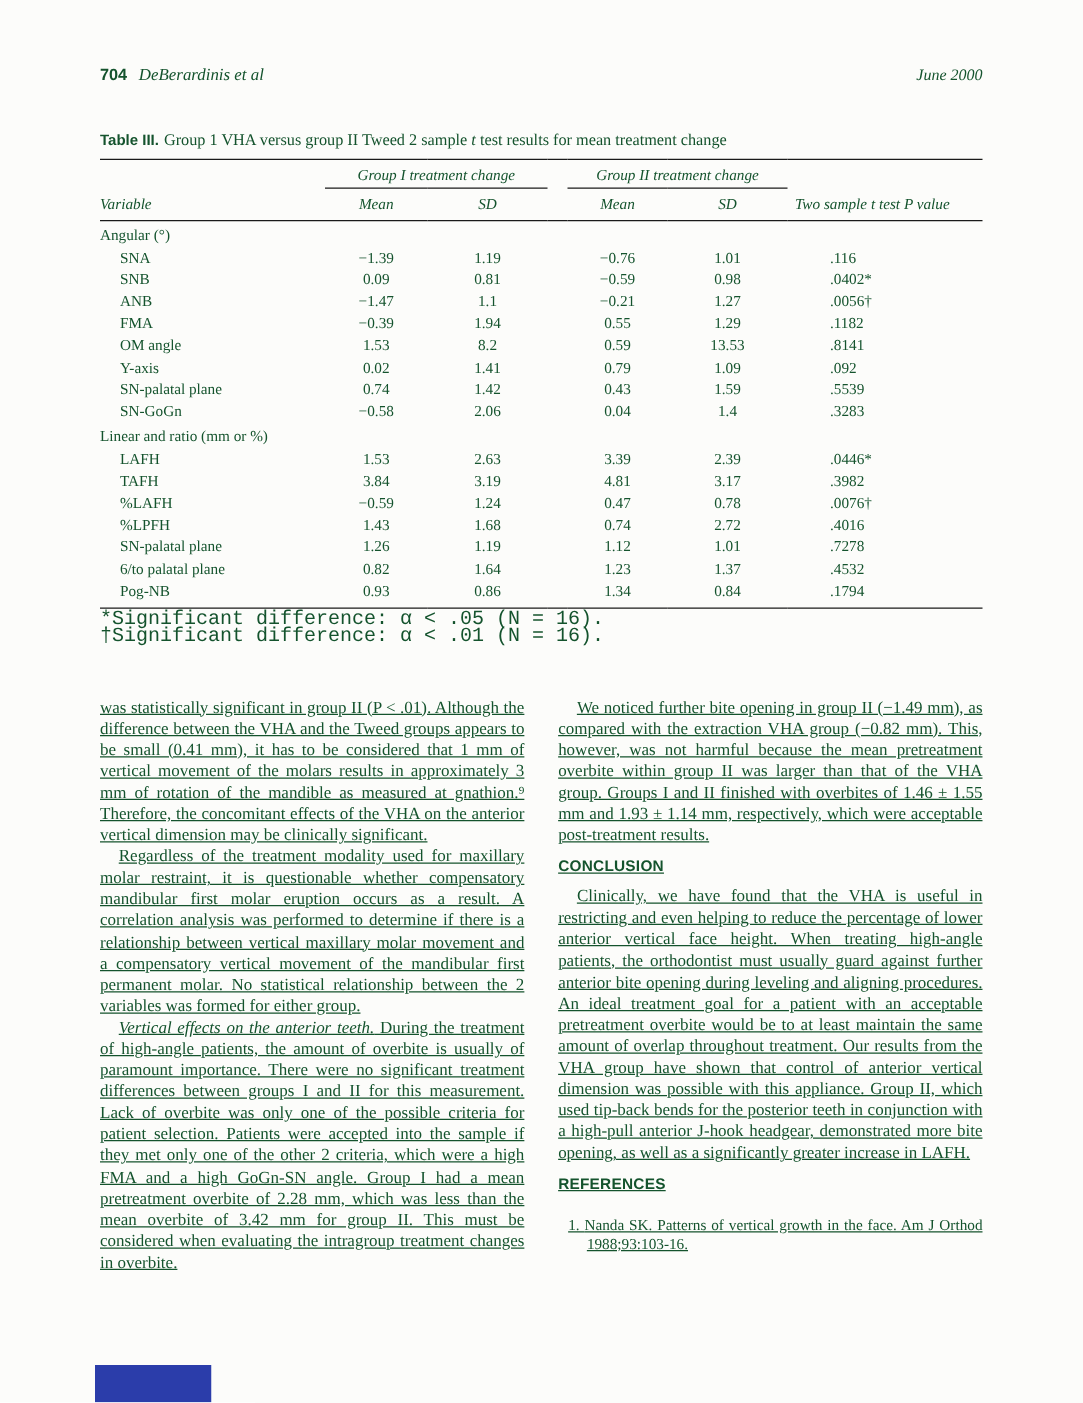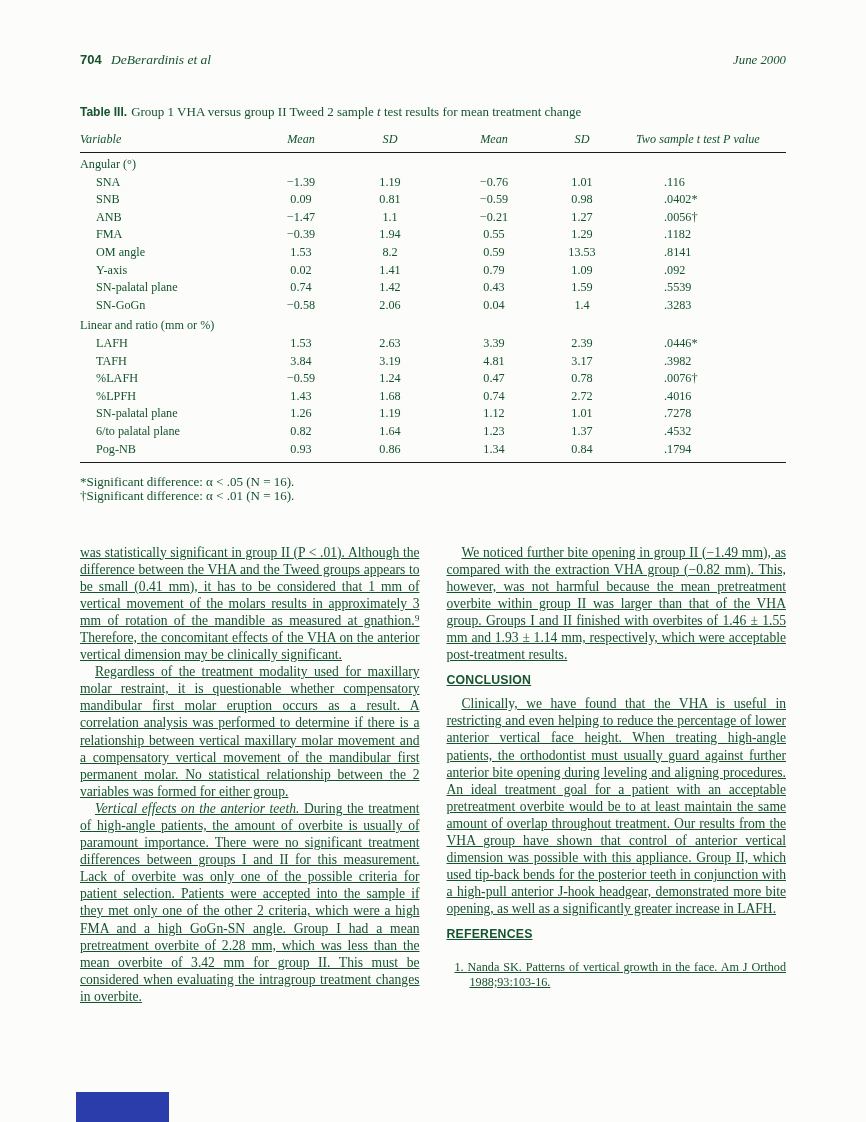--- a/index.html
+++ b/index.html
@@ -34,21 +34,21 @@
   .col-row th { border-bottom:1.3px solid #1a1a1a; padding:5px 0 5px; text-align:center; }
   .col-row th.var-col { text-align:left; }
   .col-row th.p-col { text-align:left; padding-left:6px; }
 
   .tbl tbody td { font-size:12.2px; padding:1px 0 1.6px; text-align:center; }
   .tbl tbody td.sec { text-align:left; padding-top:4px; }
   .tbl tbody td.item { text-align:left; padding-left:16px; }
   .tbl tbody td.p-col { text-align:left; padding-left:34px; }
   .tbl tbody tr:last-child td { border-bottom:1.3px solid #1a1a1a; padding-bottom:5px; }
 
-  .footnotes { margin-top:12px; font-size:13px; line-height:14.5px; }
+  .footnotes { margin-top:1px; font-size:16px; line-height:14.5px;font-family:Liberation Mono, monospace; }
 
   
   .two-col { display:flex; gap:27px; margin-top:40px;text-decoration:underline; }
   .col { width:340px; font-size:13.6px; line-height:17.1px; text-align:justify; }
   .col p { text-indent:15px; }
   .col p.noindent { text-indent:0; }
   .col h3 {
     font-family:"Liberation Sans", sans-serif;
     font-size:12.3px; font-weight:bold;
     margin:9px 0 6px; text-align:left; text-indent:0;
@@ -86,20 +86,27 @@
       <colgroup>
         <col style="width:180px">
           <col style="width:82px">
           <col style="width:96px">
           <col style="width:16px">
           <col style="width:80px">
           <col style="width:96px">
           <col>
       </colgroup>
       <thead>
+        <tr class="grp-row">
+          <th class="var-col"></th>
+          <th class="grp" colspan="2">Group I treatment change</th>
+          <th class="gap"></th>
+          <th class="grp" colspan="2">Group II treatment change</th>
+          <th class="p-col"></th>
+        </tr>
         <tr class="col-row">
           <th class="var-col">Variable</th>
           <th>Mean</th>
           <th>SD</th>
           <th class="gap"></th>
           <th>Mean</th>
           <th>SD</th>
           <th class="p-col">Two sample t test P value</th>
         </tr>
       </thead>

